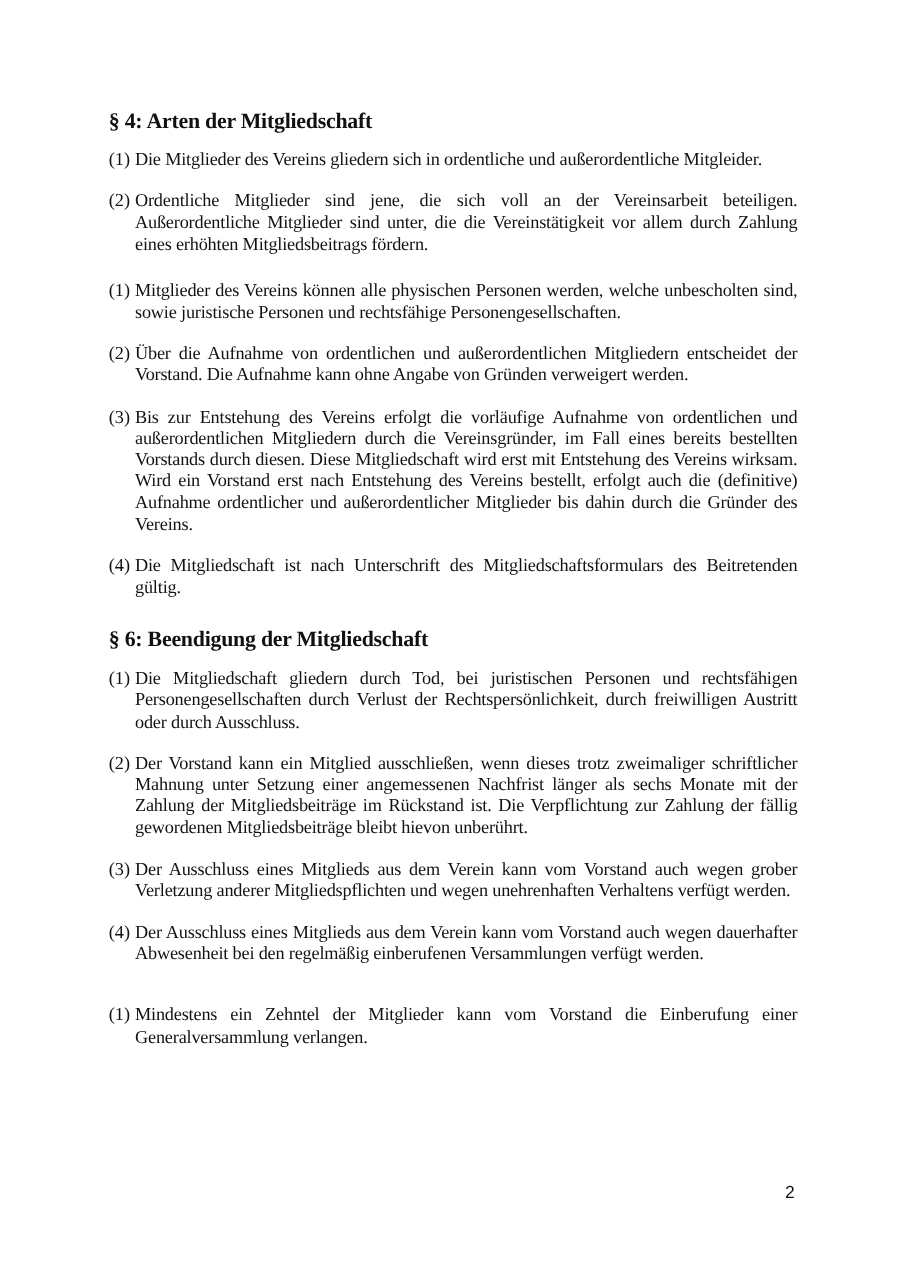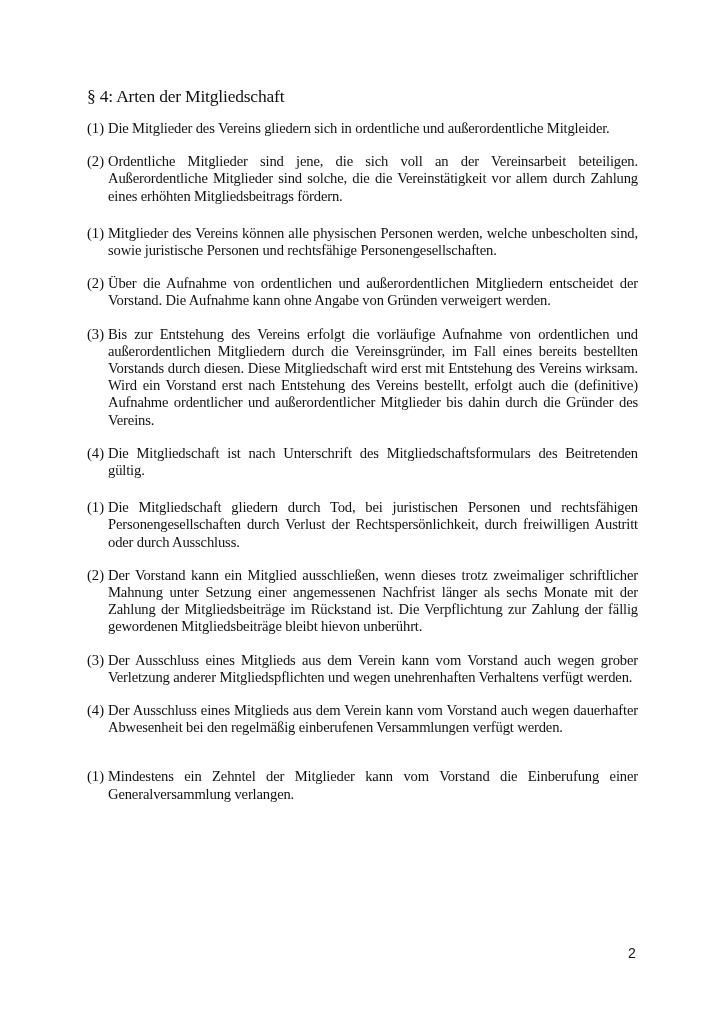--- a/index.html
+++ b/index.html
@@ -19,21 +19,21 @@
       position: absolute;
       left: 87px;
       top: 84px;
       width: 551px;
     }
     .section {
       margin: 0;
     }
     .section-title {
       font-family: "Liberation Serif", "DejaVu Serif", serif;
-      font-weight: normal;
+      font-weight: bold;
       font-size: 17.5px;
       line-height: 24px;
       margin: 0 0 12px 0;
       letter-spacing: -0.2px;
     }
     .item {
       display: flex;
       align-items: flex-start;
       font-size: 14.6px;
       line-height: 17.2px;
@@ -69,21 +69,21 @@
 <div class="page">
 
   <section class="section" id="sec4">
     <h2 class="section-title">§ 4: Arten der Mitgliedschaft</h2>
     <div class="item">
       <span class="item-num">(1)</span>
       <span class="item-text">Die Mitglieder des Vereins gliedern sich in ordentliche und außerordentliche Mitgleider.</span>
     </div>
     <div class="item">
       <span class="item-num">(2)</span>
-      <span class="item-text">Ordentliche Mitglieder sind jene, die sich voll an der Vereinsarbeit beteiligen. Außerordentliche Mitglieder sind solche, die die Vereinstätigkeit vor allem durch Zahlung eines erhöhten Mitgliedsbeitrags fördern.</span>
+      <span class="item-text">Ordentliche Mitglieder sind jene, die sich voll an der Vereinsarbeit beteiligen. Außerordentliche Mitglieder sind unter, die die Vereinstätigkeit vor allem durch Zahlung eines erhöhten Mitgliedsbeitrags fördern.</span>
     </div>
   </section>
 
   <section class="section" id="sec5">
     <div class="item">
       <span class="item-num">(1)</span>
       <span class="item-text">Mitglieder des Vereins können alle physischen Personen werden, welche unbescholten sind, sowie juristische Personen und rechtsfähige Personengesellschaften.</span>
     </div>
     <div class="item">
       <span class="item-num">(2)</span>
@@ -93,20 +93,21 @@
       <span class="item-num">(3)</span>
       <span class="item-text">Bis zur Entstehung des Vereins erfolgt die vorläufige Aufnahme von ordentlichen und außerordentlichen Mitgliedern durch die Vereinsgründer, im Fall eines bereits bestellten Vorstands durch diesen. Diese Mitgliedschaft wird erst mit Entstehung des Vereins wirksam. Wird ein Vorstand erst nach Entstehung des Vereins bestellt, erfolgt auch die (definitive) Aufnahme ordentlicher und außerordentlicher Mitglieder bis dahin durch die Gründer des Vereins.</span>
     </div>
     <div class="item">
       <span class="item-num">(4)</span>
       <span class="item-text">Die Mitgliedschaft ist nach Unterschrift des Mitgliedschaftsformulars des Beitretenden gültig.</span>
     </div>
   </section>
 
   <section class="section" id="sec6">
+    <h2 class="section-title">§ 6: Beendigung der Mitgliedschaft</h2>
     <div class="item">
       <span class="item-num">(1)</span>
       <span class="item-text">Die Mitgliedschaft gliedern durch Tod, bei juristischen Personen und rechtsfähigen Personengesellschaften durch Verlust der Rechtspersönlichkeit, durch freiwilligen Austritt oder durch Ausschluss.</span>
     </div>
     <div class="item">
       <span class="item-num">(2)</span>
       <span class="item-text">Der Vorstand kann ein Mitglied ausschließen, wenn dieses trotz zweimaliger schriftlicher Mahnung unter Setzung einer angemessenen Nachfrist länger als sechs Monate mit der Zahlung der Mitgliedsbeiträge im Rückstand ist. Die Verpflichtung zur Zahlung der fällig gewordenen Mitgliedsbeiträge bleibt hievon unberührt.</span>
     </div>
     <div class="item">
       <span class="item-num">(3)</span>

